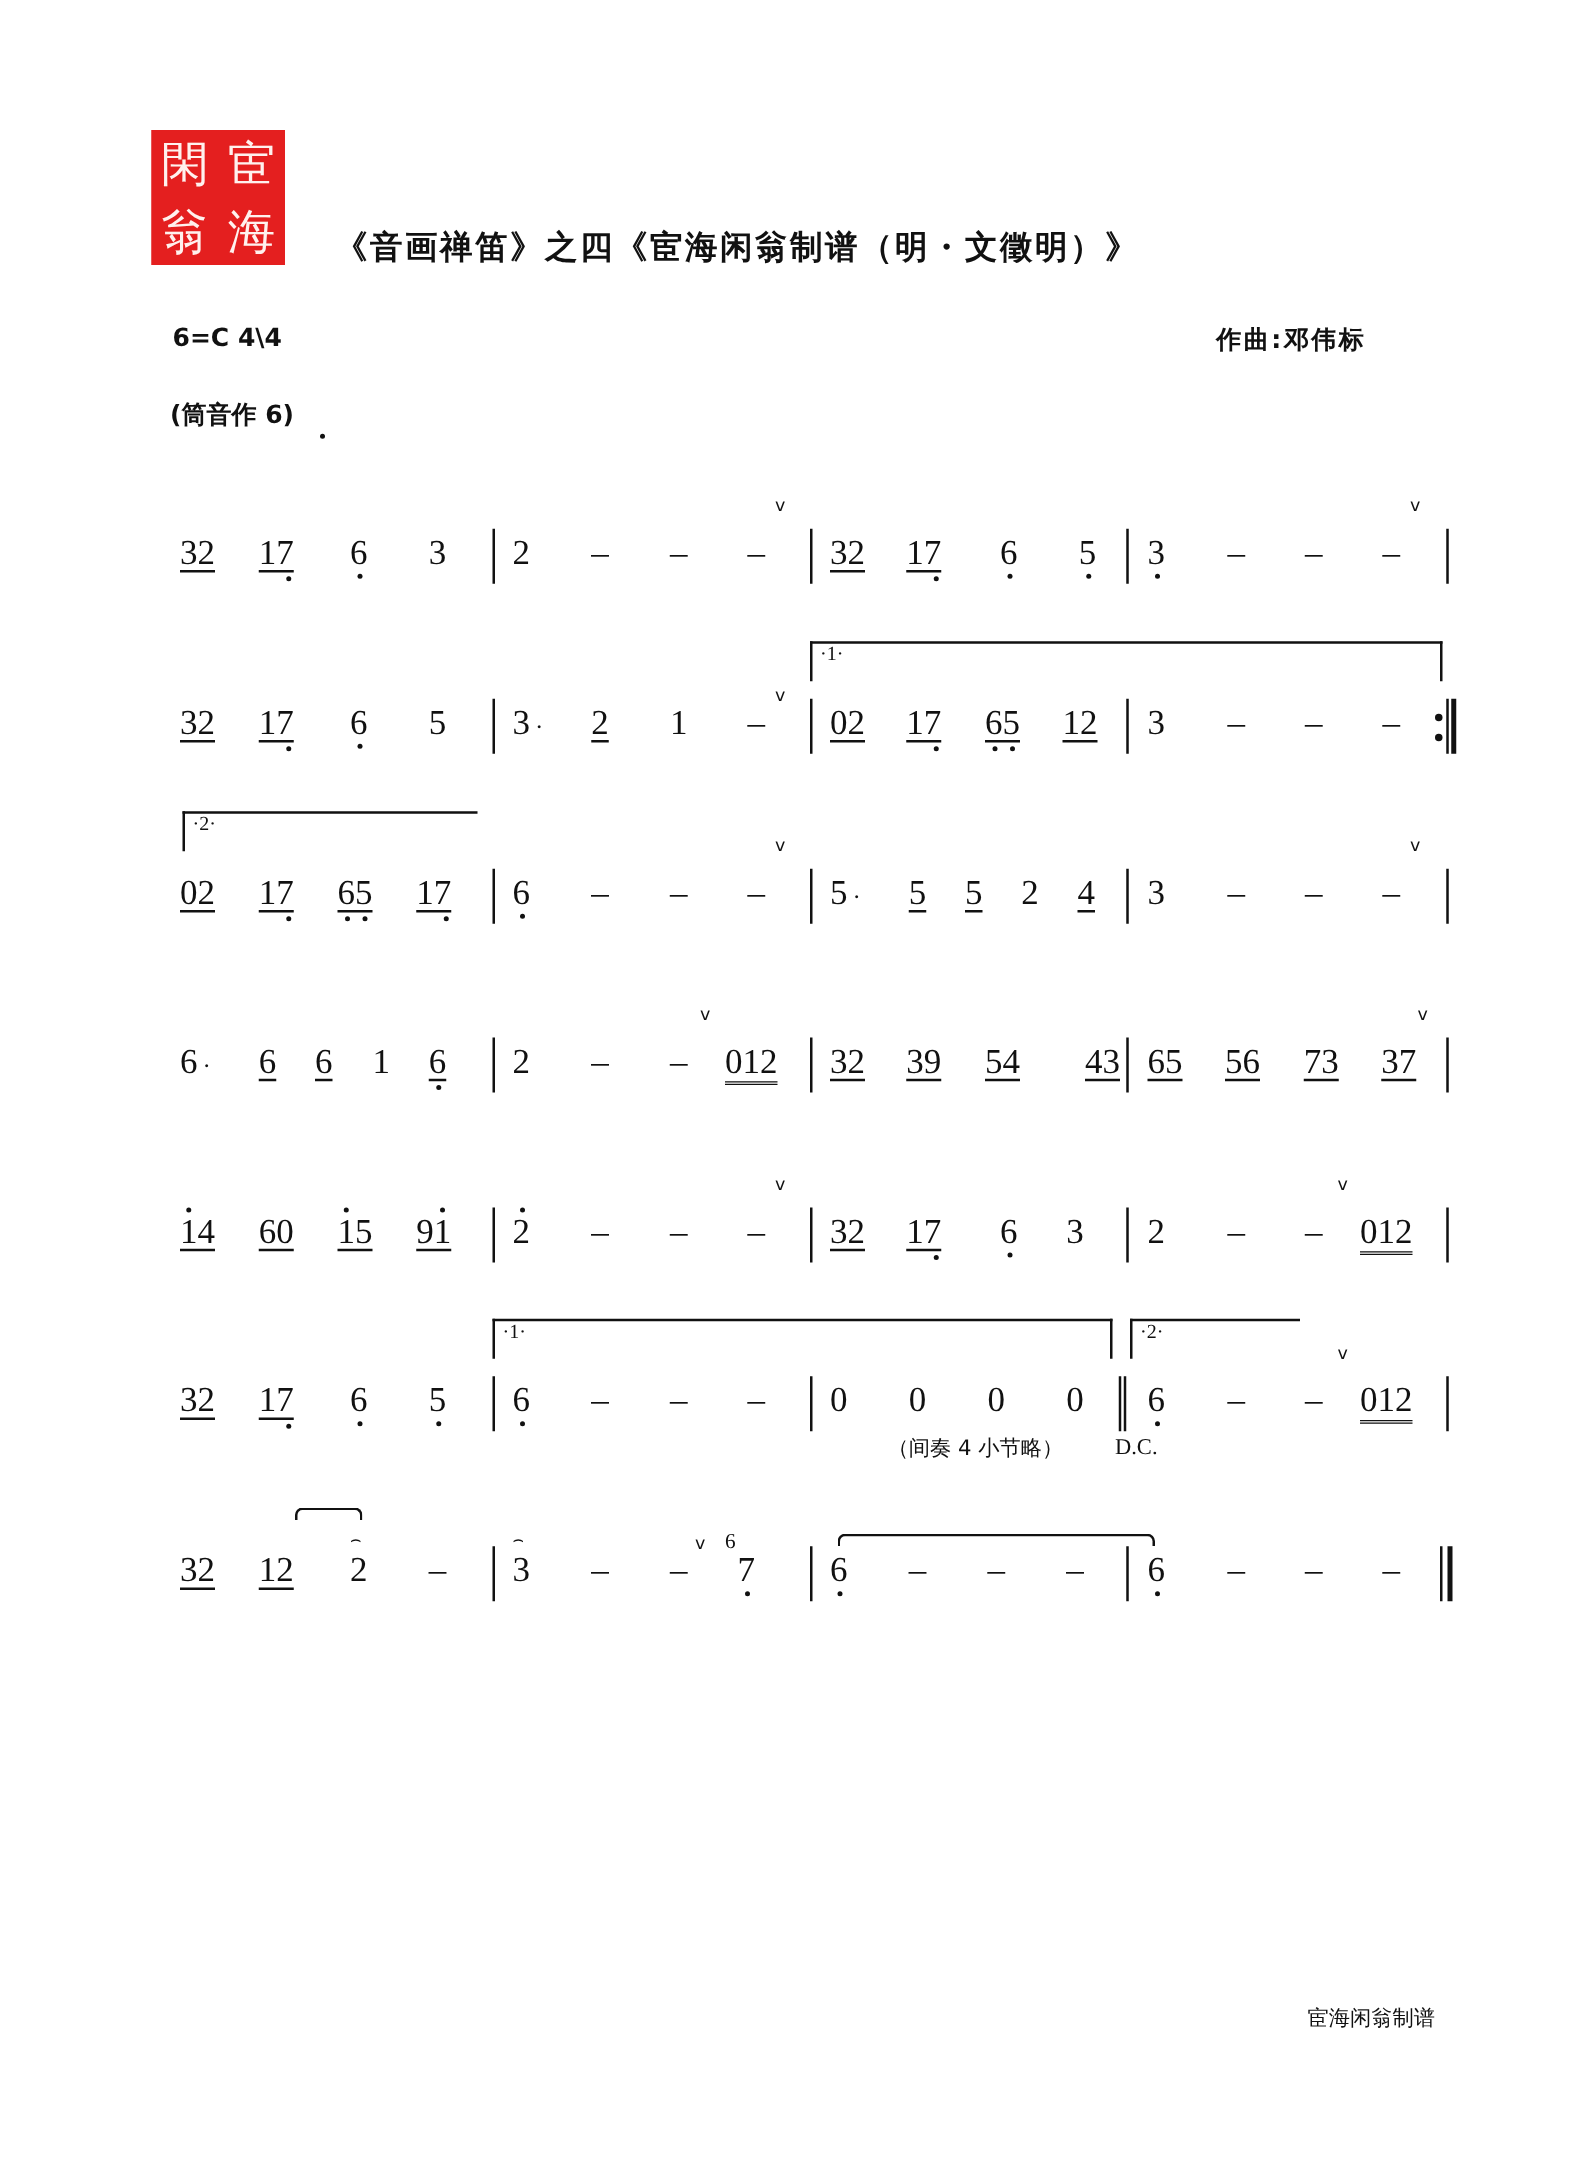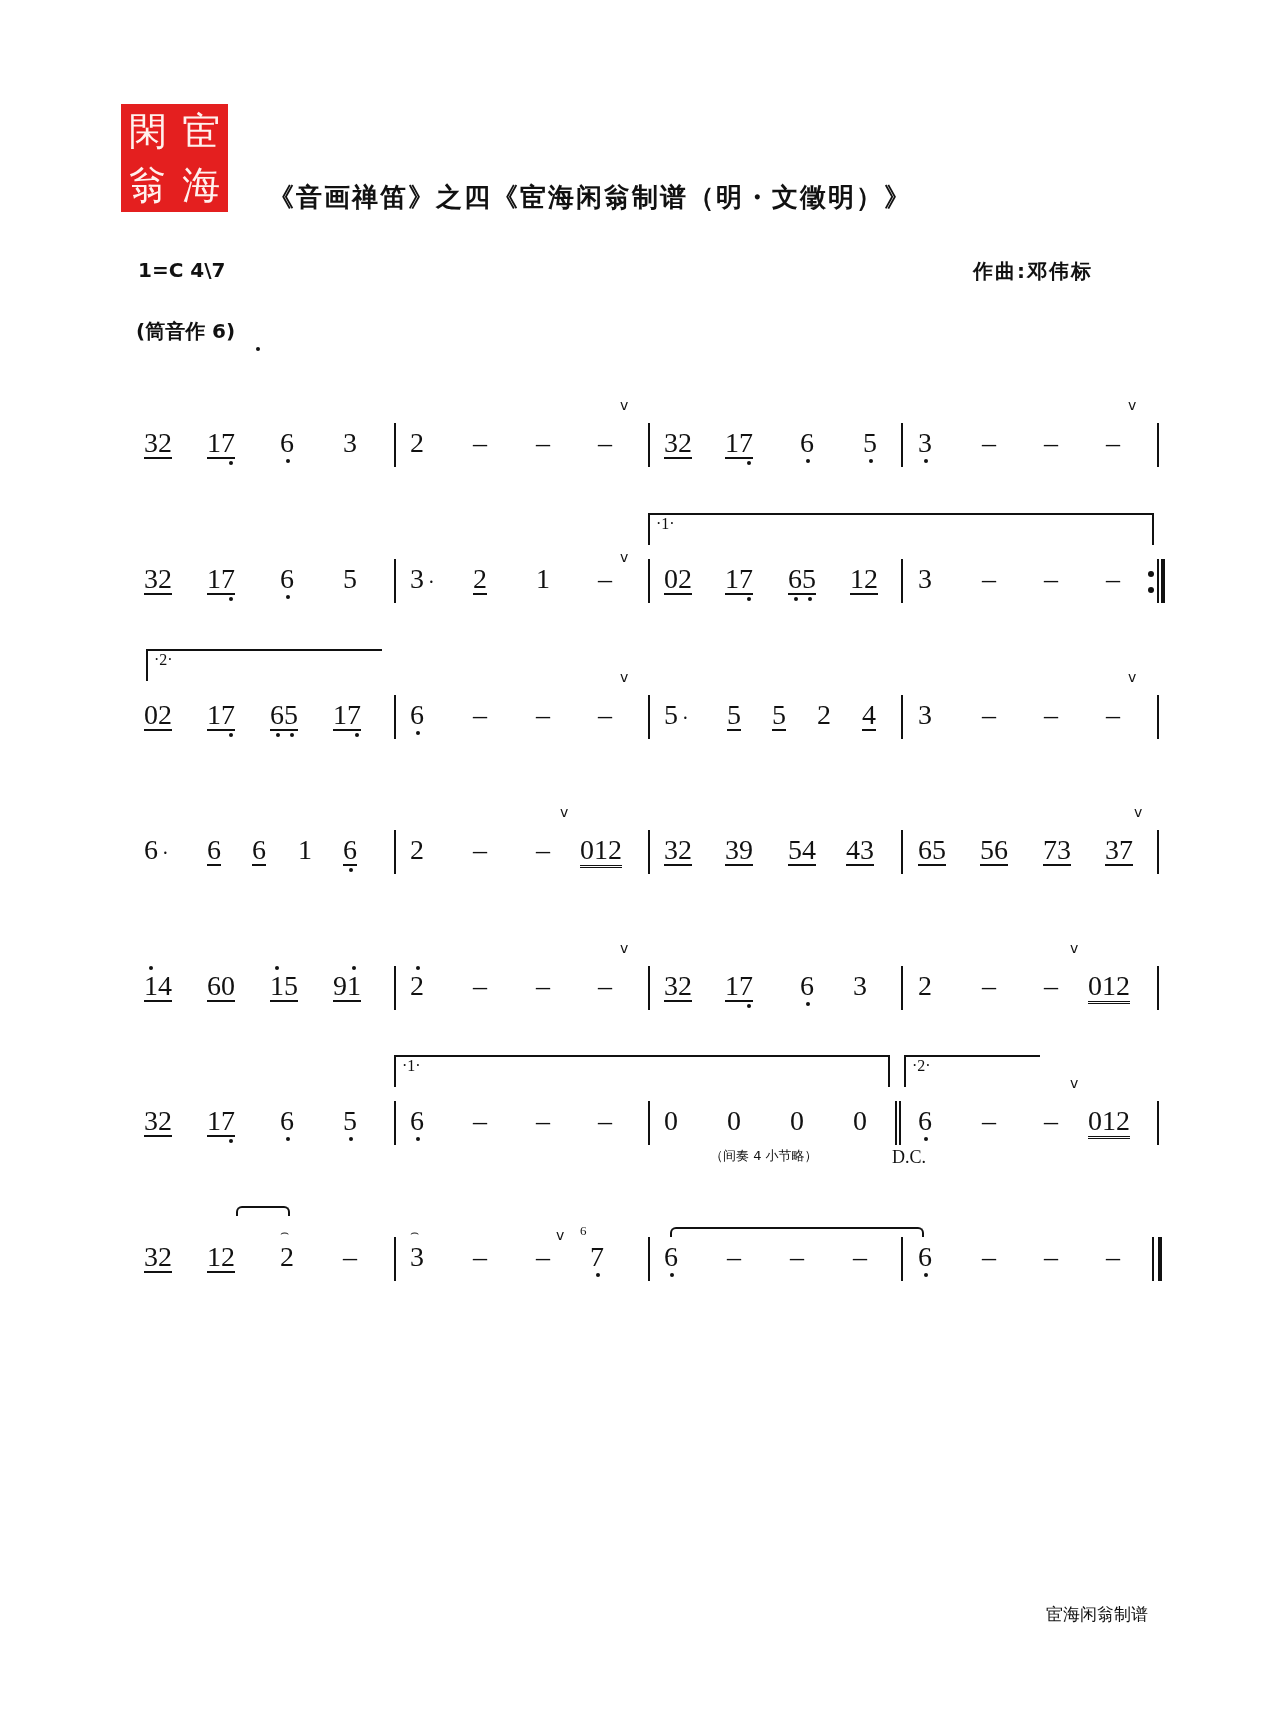--- a/index.html
+++ b/index.html
@@ -22,35 +22,35 @@
   .dot-below { position:absolute; width:4px; height:4px; border-radius:50%; background:#111; }
   .dot-above { position:absolute; width:4px; height:4px; border-radius:50%; background:#111; }
   .bar { position:absolute; width:2px; height:44px; top:-20px; background:#111; }
   .dbar { position:absolute; width:8px; height:44px; top:-20px; border-left:2px solid #111; border-right:4px solid #111; box-sizing:border-box; }
   .breath { position:absolute; font-family:"DejaVu Sans", sans-serif; font-size:14px; top:-46px; }
   .volta { position:absolute; border-top:2px solid #111; border-left:2px solid #111; height:30px; top:-66px; }
   .volta.close { border-right:2px solid #111; }
   .volta-label { position:absolute; font-size:16px; top:-64px; }
   .slur { position:absolute; border:2px solid #111; border-bottom:none; border-radius:6px 6px 0 0; height:8px; }
   .fermata { position:absolute; font-size:14px; }
-  .note-small { position:absolute; font-size:13px; }
+  .note-small { position:absolute; font-size:17px; }
   .dc { position:absolute; font-size:18px; }
 </style>
 </head>
 <body>
 
 <div class="seal">
   <span>閑</span>
   <span>宦</span>
   <span>翁</span>
   <span>海</span>
 </div>
 
 <div class="title">《音画禅笛》之四《宦海闲翁制谱（明・文徵明）》</div>
-<div class="key">1=C  4\7</div>
+<div class="key">6=C  4\4</div>
 <div class="composer">作曲:邓伟标</div>
 <div class="tuning">(筒音作 6)</div>
 <div class="tuning-dot"></div>
 
 <div class="row" style="top:443px;">
   <span class="n u" style="left:144px;">32</span>
   <span class="n u" style="left:207px;">17</span>
   <span class="dot-below" style="left:229px;top:18px;"></span>
   <span class="n" style="left:280px;">6</span>
   <span class="dot-below" style="left:286px;top:16px;"></span>
@@ -158,21 +158,21 @@
   <span class="bar" style="left:394px;"></span>
   <span class="n" style="left:410px;">2</span>
   <span class="n" style="left:473px;">–</span>
   <span class="n" style="left:536px;">–</span>
   <span class="breath" style="left:560px;">v</span>
   <span class="n uu" style="left:580px;">012</span>
   <span class="bar" style="left:648px;"></span>
   <span class="n u" style="left:664px;">32</span>
   <span class="n u" style="left:725px;">39</span>
   <span class="n u" style="left:788px;">54</span>
-  <span class="n u" style="left:846px;">43</span>
+  <span class="n u" style="left:868px;">43</span>
   <span class="bar" style="left:901px;"></span>
   <span class="n u" style="left:918px;">65</span>
   <span class="n u" style="left:980px;">56</span>
   <span class="n u" style="left:1043px;">73</span>
   <span class="n u" style="left:1105px;">37</span>
   <span class="breath" style="left:1134px;">v</span>
   <span class="bar" style="left:1157px;"></span>
 </div>
 
 <div class="row" style="top:986px;">

